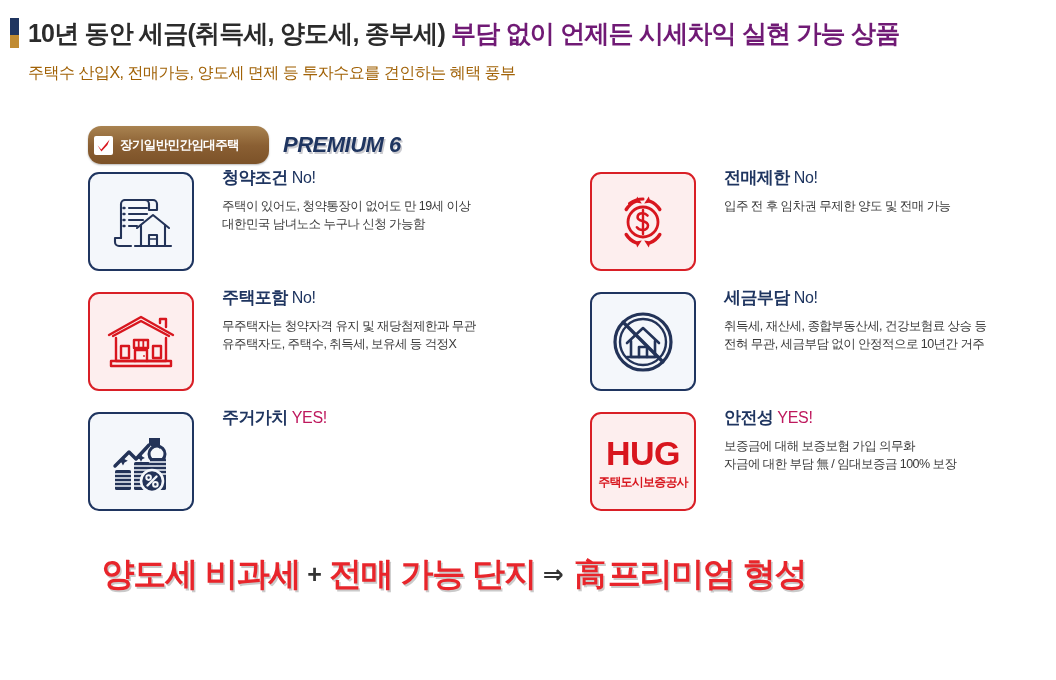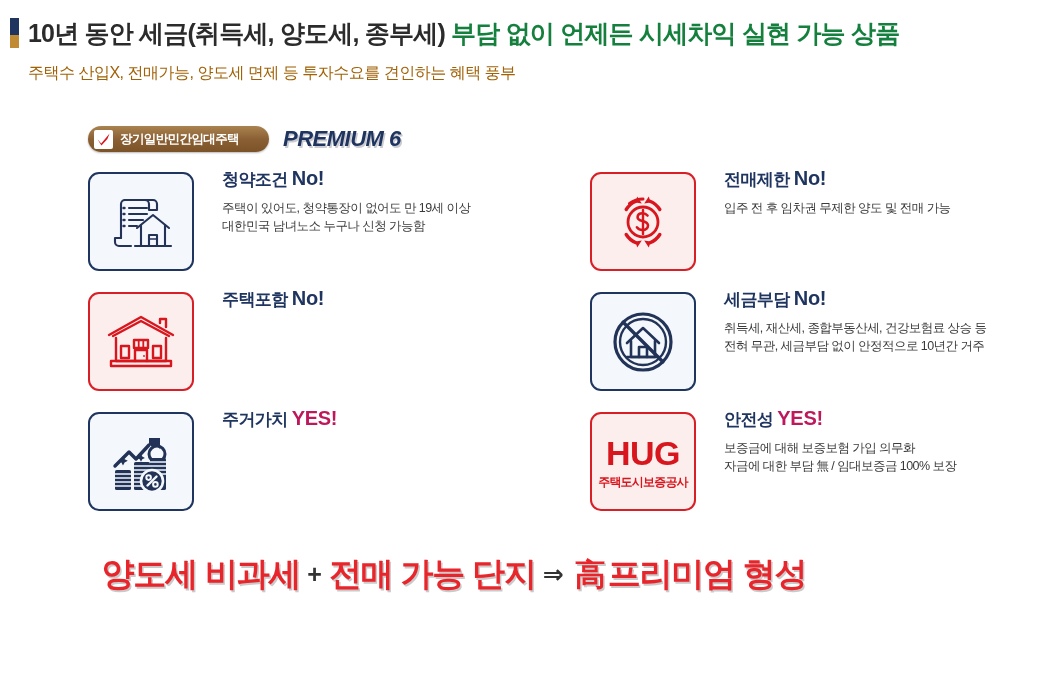--- a/index.html
+++ b/index.html
@@ -14,30 +14,30 @@
 
   
   .header { position: absolute; left: 0; top: 0; width: 1056px; height: 98px; }
   .title-row { position: absolute; left: 10px; top: 18px; display: flex; align-items: center; }
   .title-marker {
     width: 9px; height: 30px; margin-right: 9px; flex: 0 0 auto;
     background: linear-gradient(to bottom, #1f3560 0%, #1f3560 58%, #c08b32 58%, #c08b32 100%);
   }
   .title-text { font-size: 25px; font-weight: 700; line-height: 30px; white-space: nowrap; letter-spacing: -0.8px; }
   .title-a { color: #2b2b2b; }
-  .title-b { color: #15803d; }
+  .title-b { color: #701a75; }
   .subtitle {
     position: absolute; left: 28px; top: 63px;
     font-size: 16px; color: #a16207; letter-spacing: -0.5px; white-space: nowrap;
   }
 
   
   .badge-row { position: absolute; left: 88px; top: 126px; display: flex; align-items: center; }
   .pill {
-    height: 26px; padding: 0 30px 0 6px; border-radius: 13px;
+    height: 38px; padding: 0 30px 0 6px; border-radius: 13px;
     display: flex; align-items: center;
     background: linear-gradient(to bottom, #a98350 0%, #8a5f33 52%, #7c5228 100%);
     box-shadow: 0 1px 2px rgba(0,0,0,0.28);
   }
   .pill-check {
     width: 19px; height: 19px; background: #fff; border-radius: 2px;
     margin-right: 7px; flex: 0 0 auto; position: relative;
   }
   .pill-check svg { position: absolute; left: 1px; top: 1px; }
   .pill-label { color: #fff; font-size: 12.5px; font-weight: 700; letter-spacing: -0.6px; white-space: nowrap; }
@@ -60,21 +60,21 @@
     display: flex; align-items: center; justify-content: center;
   }
   .icon-box.navy  { border: 2px solid #1f3560; background: #f4f7fb; }
   .icon-box.red   { border: 2px solid #d91f26; background: #fdeeee; }
 
   .card-text { position: absolute; left: 134px; top: 0; width: 336px; }
   .card-title {
     font-size: 17px; font-weight: 700; color: #1f3560;
     letter-spacing: -0.6px; line-height: 24px; white-space: nowrap;
   }
-  .card-title .emph { font-size: 20px; font-weight: 700; letter-spacing: -0.3px; }
+  .card-title .emph { font-size: 16px; font-weight: 400; letter-spacing: -0.3px; }
   .card-title .emph.navy { color: #1f3560; }
   .card-title .emph.red  { color: #be185d; }
   .card-desc {
     margin-top: 7px; font-size: 12.5px; line-height: 18px;
     color: #3a3a3a; letter-spacing: -0.55px; white-space: nowrap;
   }
 
   
   .hug { text-align: center; line-height: 1; }
   .hug-main {
@@ -165,20 +165,24 @@
             <path d="M34.7 35v8M39.3 35v8" stroke-width="1.8"></path>
             <path d="M31 56V45h12v11"></path>
             <circle cx="40" cy="51" r="0.9" fill="#d8161e" stroke="none"></circle>
             <path d="M17 41h8v12h-8zM49 41h8v12h-8z"></path>
           </svg>
         </div>
         <div class="card-text">
           <div class="card-title">
             <span>주택포함</span>
             <span class="emph navy">No!</span>
+          </div>
+          <div class="card-desc">
+            <div>무주택자는 청약자격 유지 및 재당첨제한과 무관</div>
+            <div>유주택자도, 주택수, 취득세, 보유세 등 걱정X</div>
           </div>
         </div>
       </div>
 
       <div class="row">
         <div class="icon-box navy">
           <svg width="72" height="72" viewBox="0 0 72 72" fill="#233358" stroke="#233358" stroke-width="1.4" stroke-linejoin="round">
             <path d="M10 40 24 26l7 7 13-14" fill="none" stroke-width="3.4" stroke-linecap="round"></path>
             <path d="M44 12h11v11l-4-4-3 3-4-4z" stroke="none"></path>
             <circle cx="52" cy="28" r="8" fill="none" stroke-width="3"></circle>

